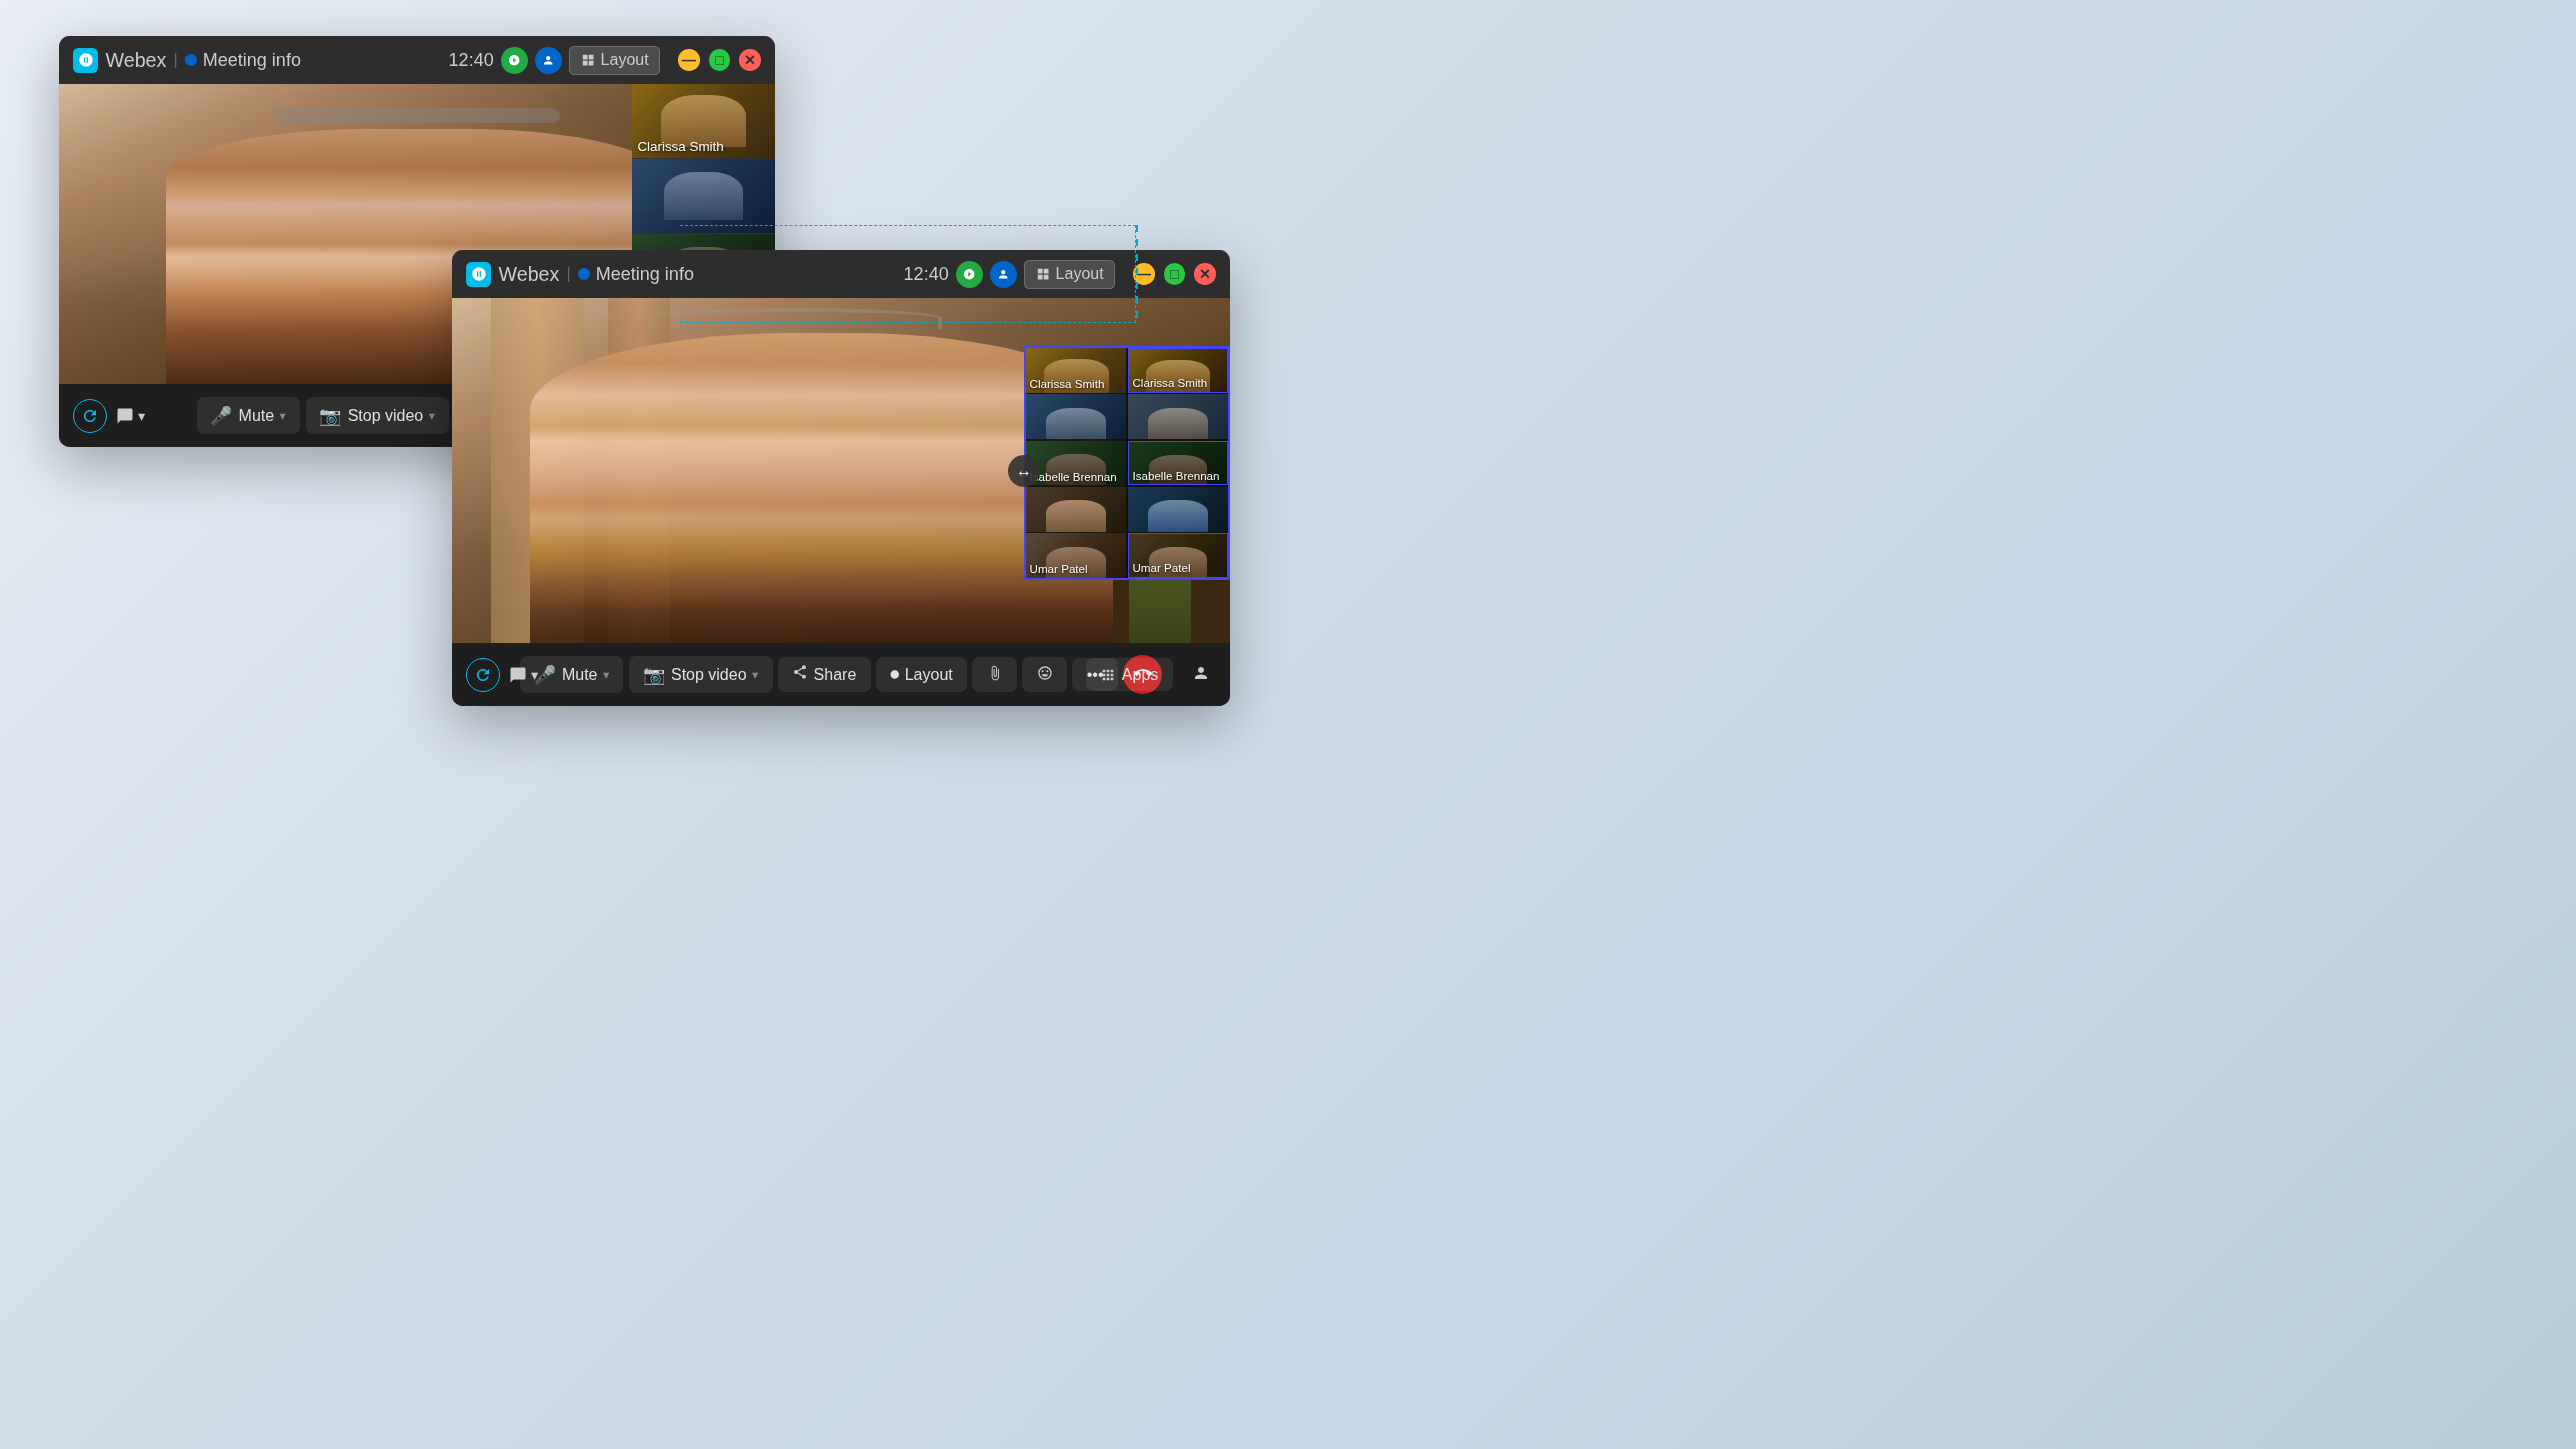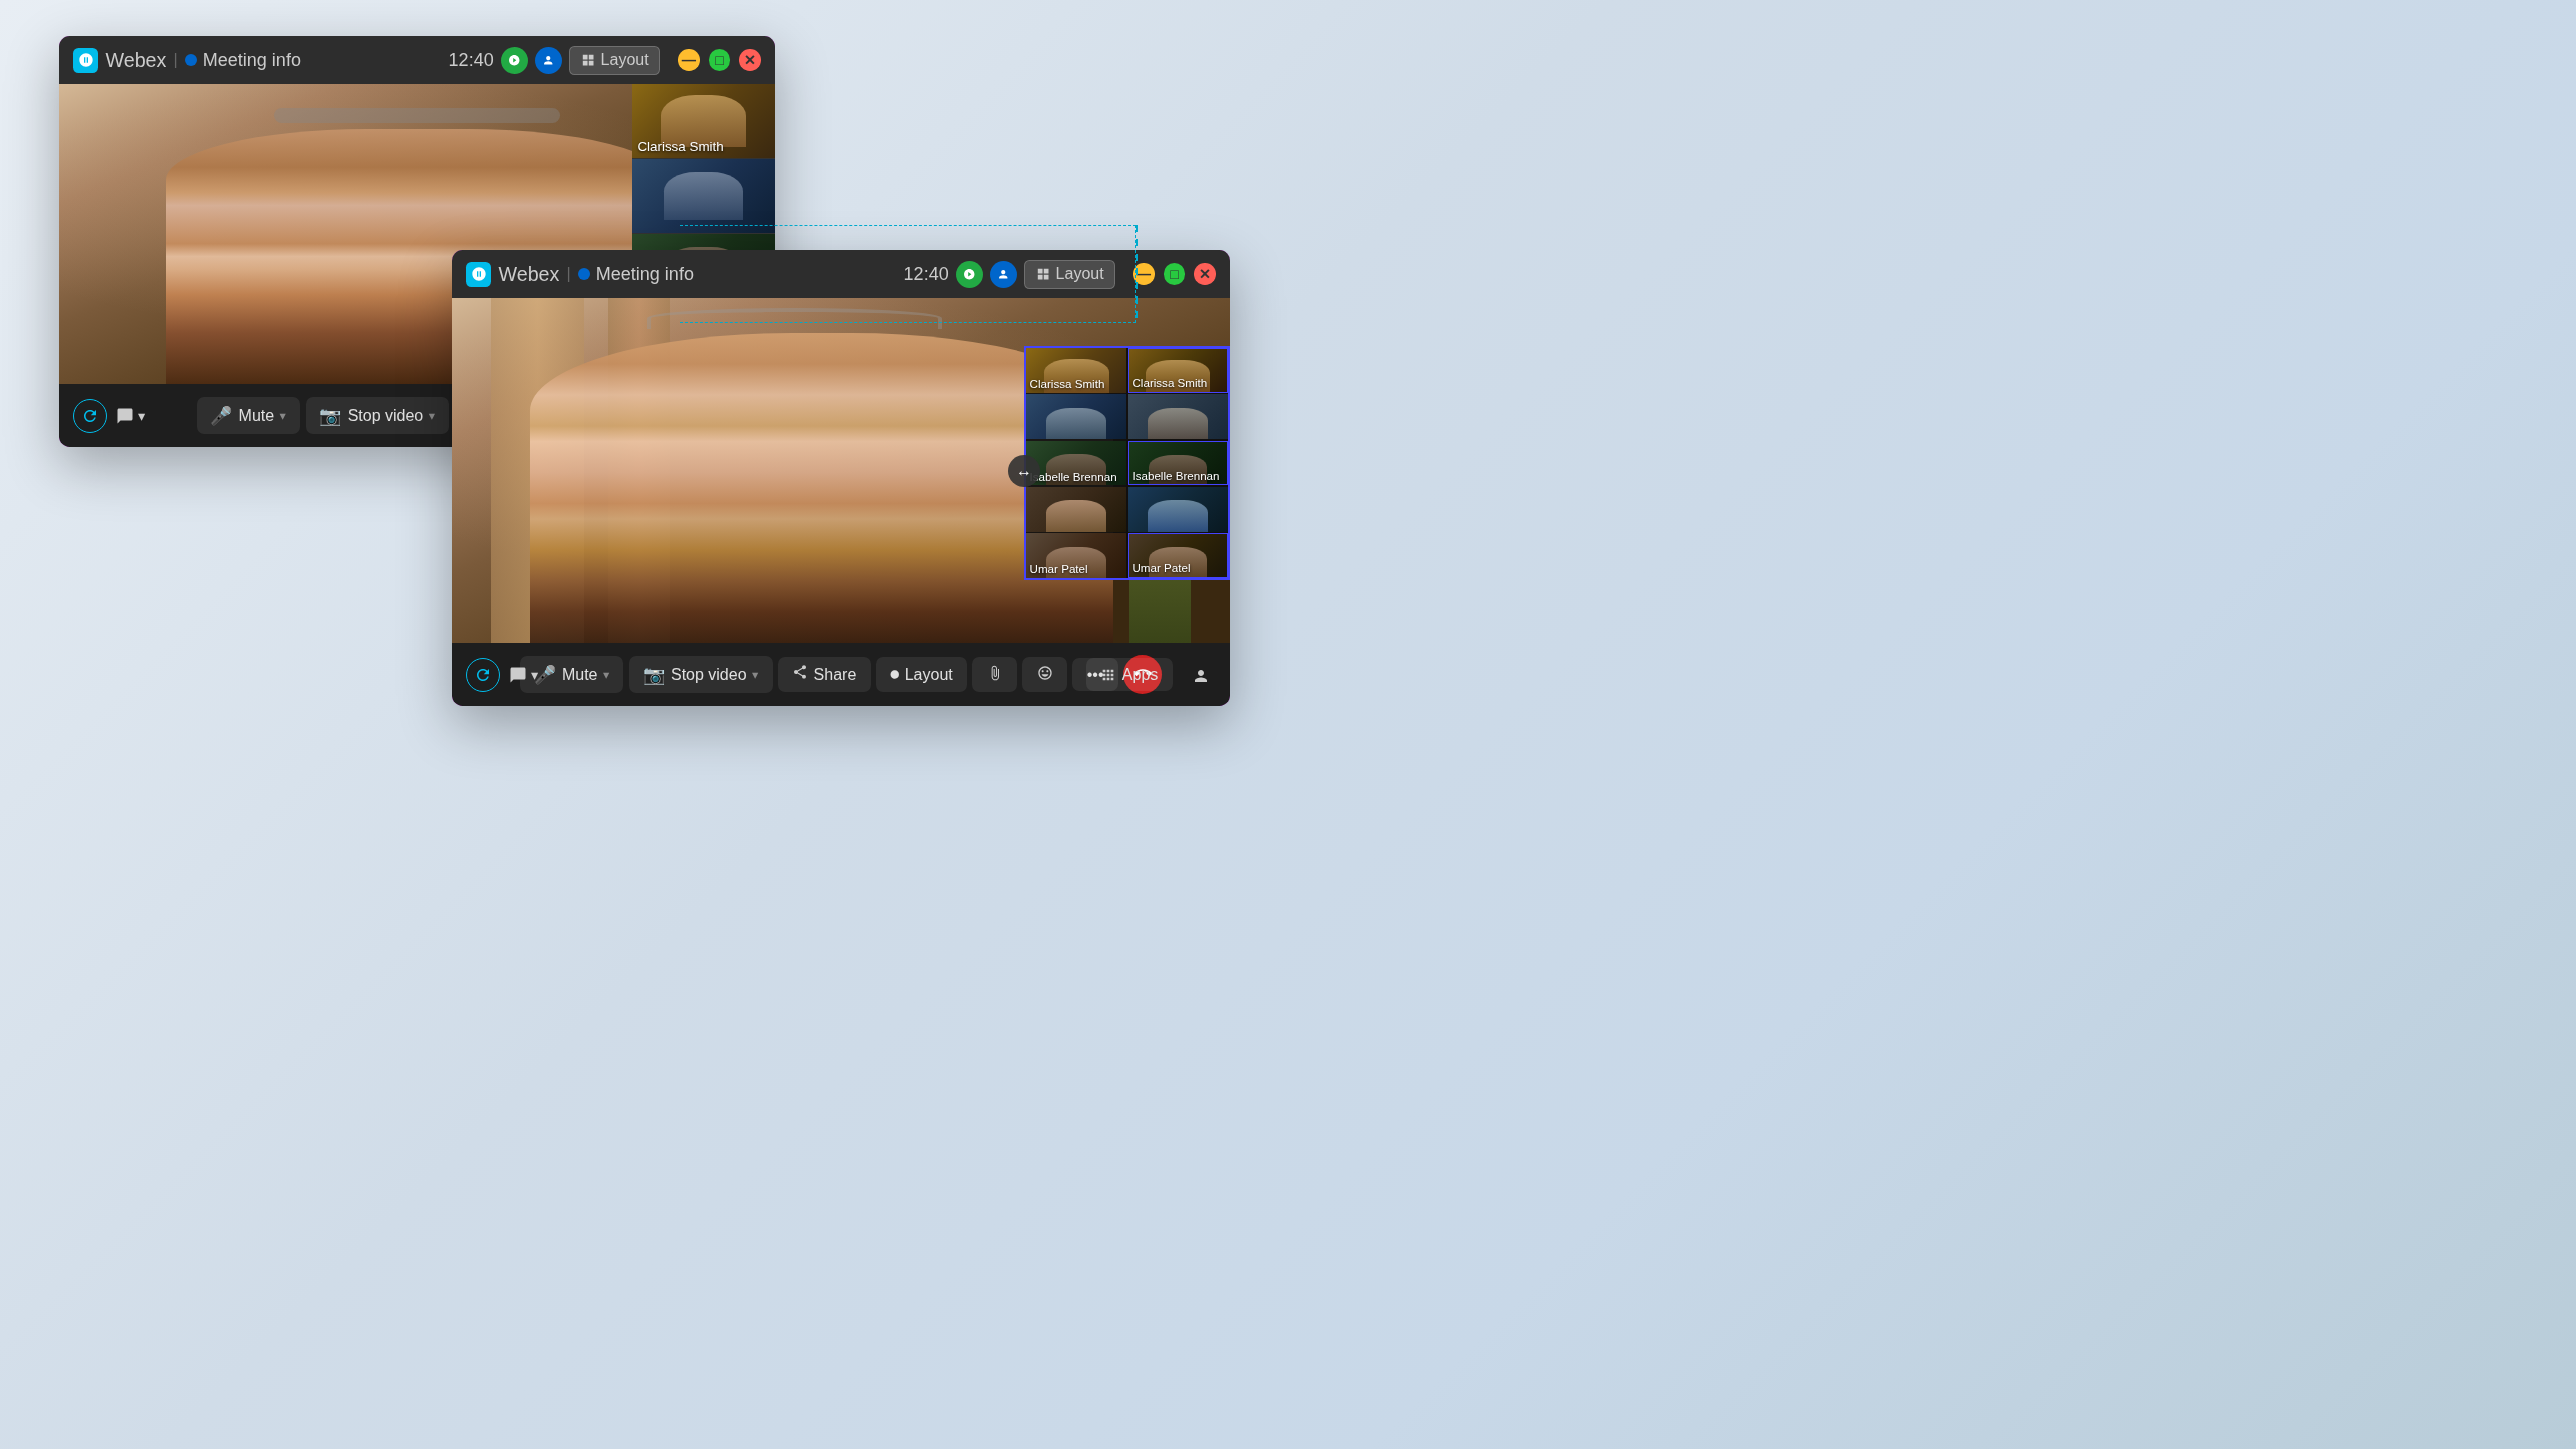--- a/index.html
+++ b/index.html
@@ -612,21 +612,21 @@
     </button>
 
     <button class="toolbar-btn toolbar-btn-red">
       <span>
         <svg width="18" height="18" viewBox="0 0 24 24" fill="white">
             <path d="M12 9c-1.6 0-3.15.25-4.6.72v3.1c0 .39-.23.74-.56.9-.98.49-1.87 1.12-2.66 1.85-.18.18-.43.28-.7.28-.28 0-.53-.11-.71-.29L.29 13.08c-.18-.17-.29-.42-.29-.7 0-.28.11-.53.29-.71C3.34 8.78 7.46 7 12 7s8.66 1.78 11.71 4.67c.18.18.29.43.29.71 0 .28-.11.53-.29.71l-2.48 2.48c-.18.18-.43.29-.71.29-.27 0-.52-.1-.7-.28-.79-.73-1.68-1.36-2.66-1.85-.33-.16-.56-.51-.56-.9v-3.1C15.15 9.25 13.6 9 12 9z"></path>
           </svg>
       </span>
     </button>
 
-    <div style="position:absolute;right:14.3px;display:flex;gap:14.3px;align-items:flex-end;padding-left:40px;">
+    <div style="position:absolute;right:14.3px;display:flex;gap:14.3px;align-items:flex-start;padding-left:40px;">
       <button class="toolbar-btn">
         <svg width="16" height="16" viewBox="0 0 24 24" fill="#ccc">
             <path d="M4 8h4V4H4v4zm6 12h4v-4h-4v4zm-6 0h4v-4H4v4zm0-6h4v-4H4v4zm6 0h4v-4h-4v4zm6-10v4h4V4h-4zm-6 4h4V4h-4v4zm6 6h4v-4h-4v4zm0 6h4v-4h-4v4z"></path>
           </svg>
         <span>Apps</span>
       </button>
       <button class="toolbar-btn" style="background:transparent;padding:5.4px;">
         <svg width="18" height="18" viewBox="0 0 24 24" fill="#ccc">
             <path d="M12 12c2.21 0 4-1.79 4-4s-1.79-4-4-4-4 1.79-4 4 1.79 4 4 4zm0 2c-2.67 0-8 1.34-8 4v2h16v-2c0-2.66-5.33-4-8-4z"></path>
           </svg>

